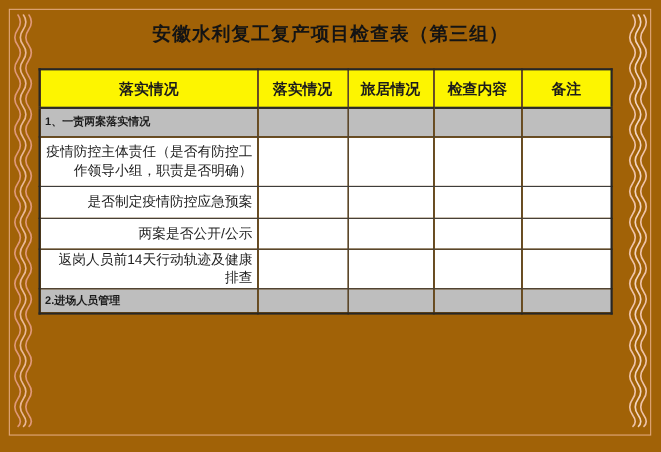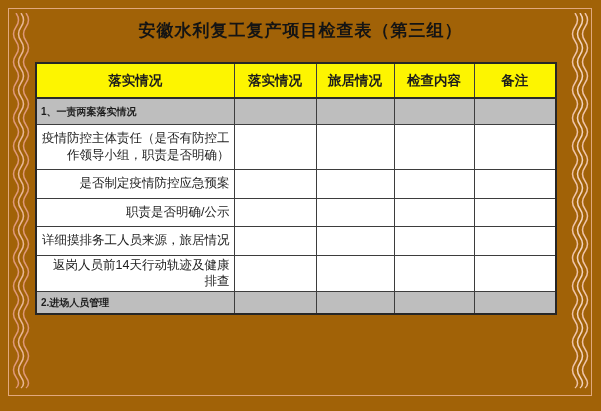--- a/index.html
+++ b/index.html
@@ -112,28 +112,21 @@
       <td></td>
     </tr>
     <tr class="item" style="height:29px">
       <td class="content">是否制定疫情防控应急预案</td>
       <td></td>
       <td></td>
       <td></td>
       <td></td>
     </tr>
     <tr class="item" style="height:28px">
-      <td class="content">职责是否明确/公示</td>
-      <td></td>
-      <td></td>
-      <td></td>
-      <td></td>
-    </tr>
-    <tr class="item" style="height:29px">
-      <td class="content">详细摸排务工人员来源，旅居情况</td>
+      <td class="content">两案是否公开/公示</td>
       <td></td>
       <td></td>
       <td></td>
       <td></td>
     </tr>
     <tr class="item" style="height:28px">
       <td class="content">返岗人员前14天行动轨迹及健康排查</td>
       <td></td>
       <td></td>
       <td></td>

